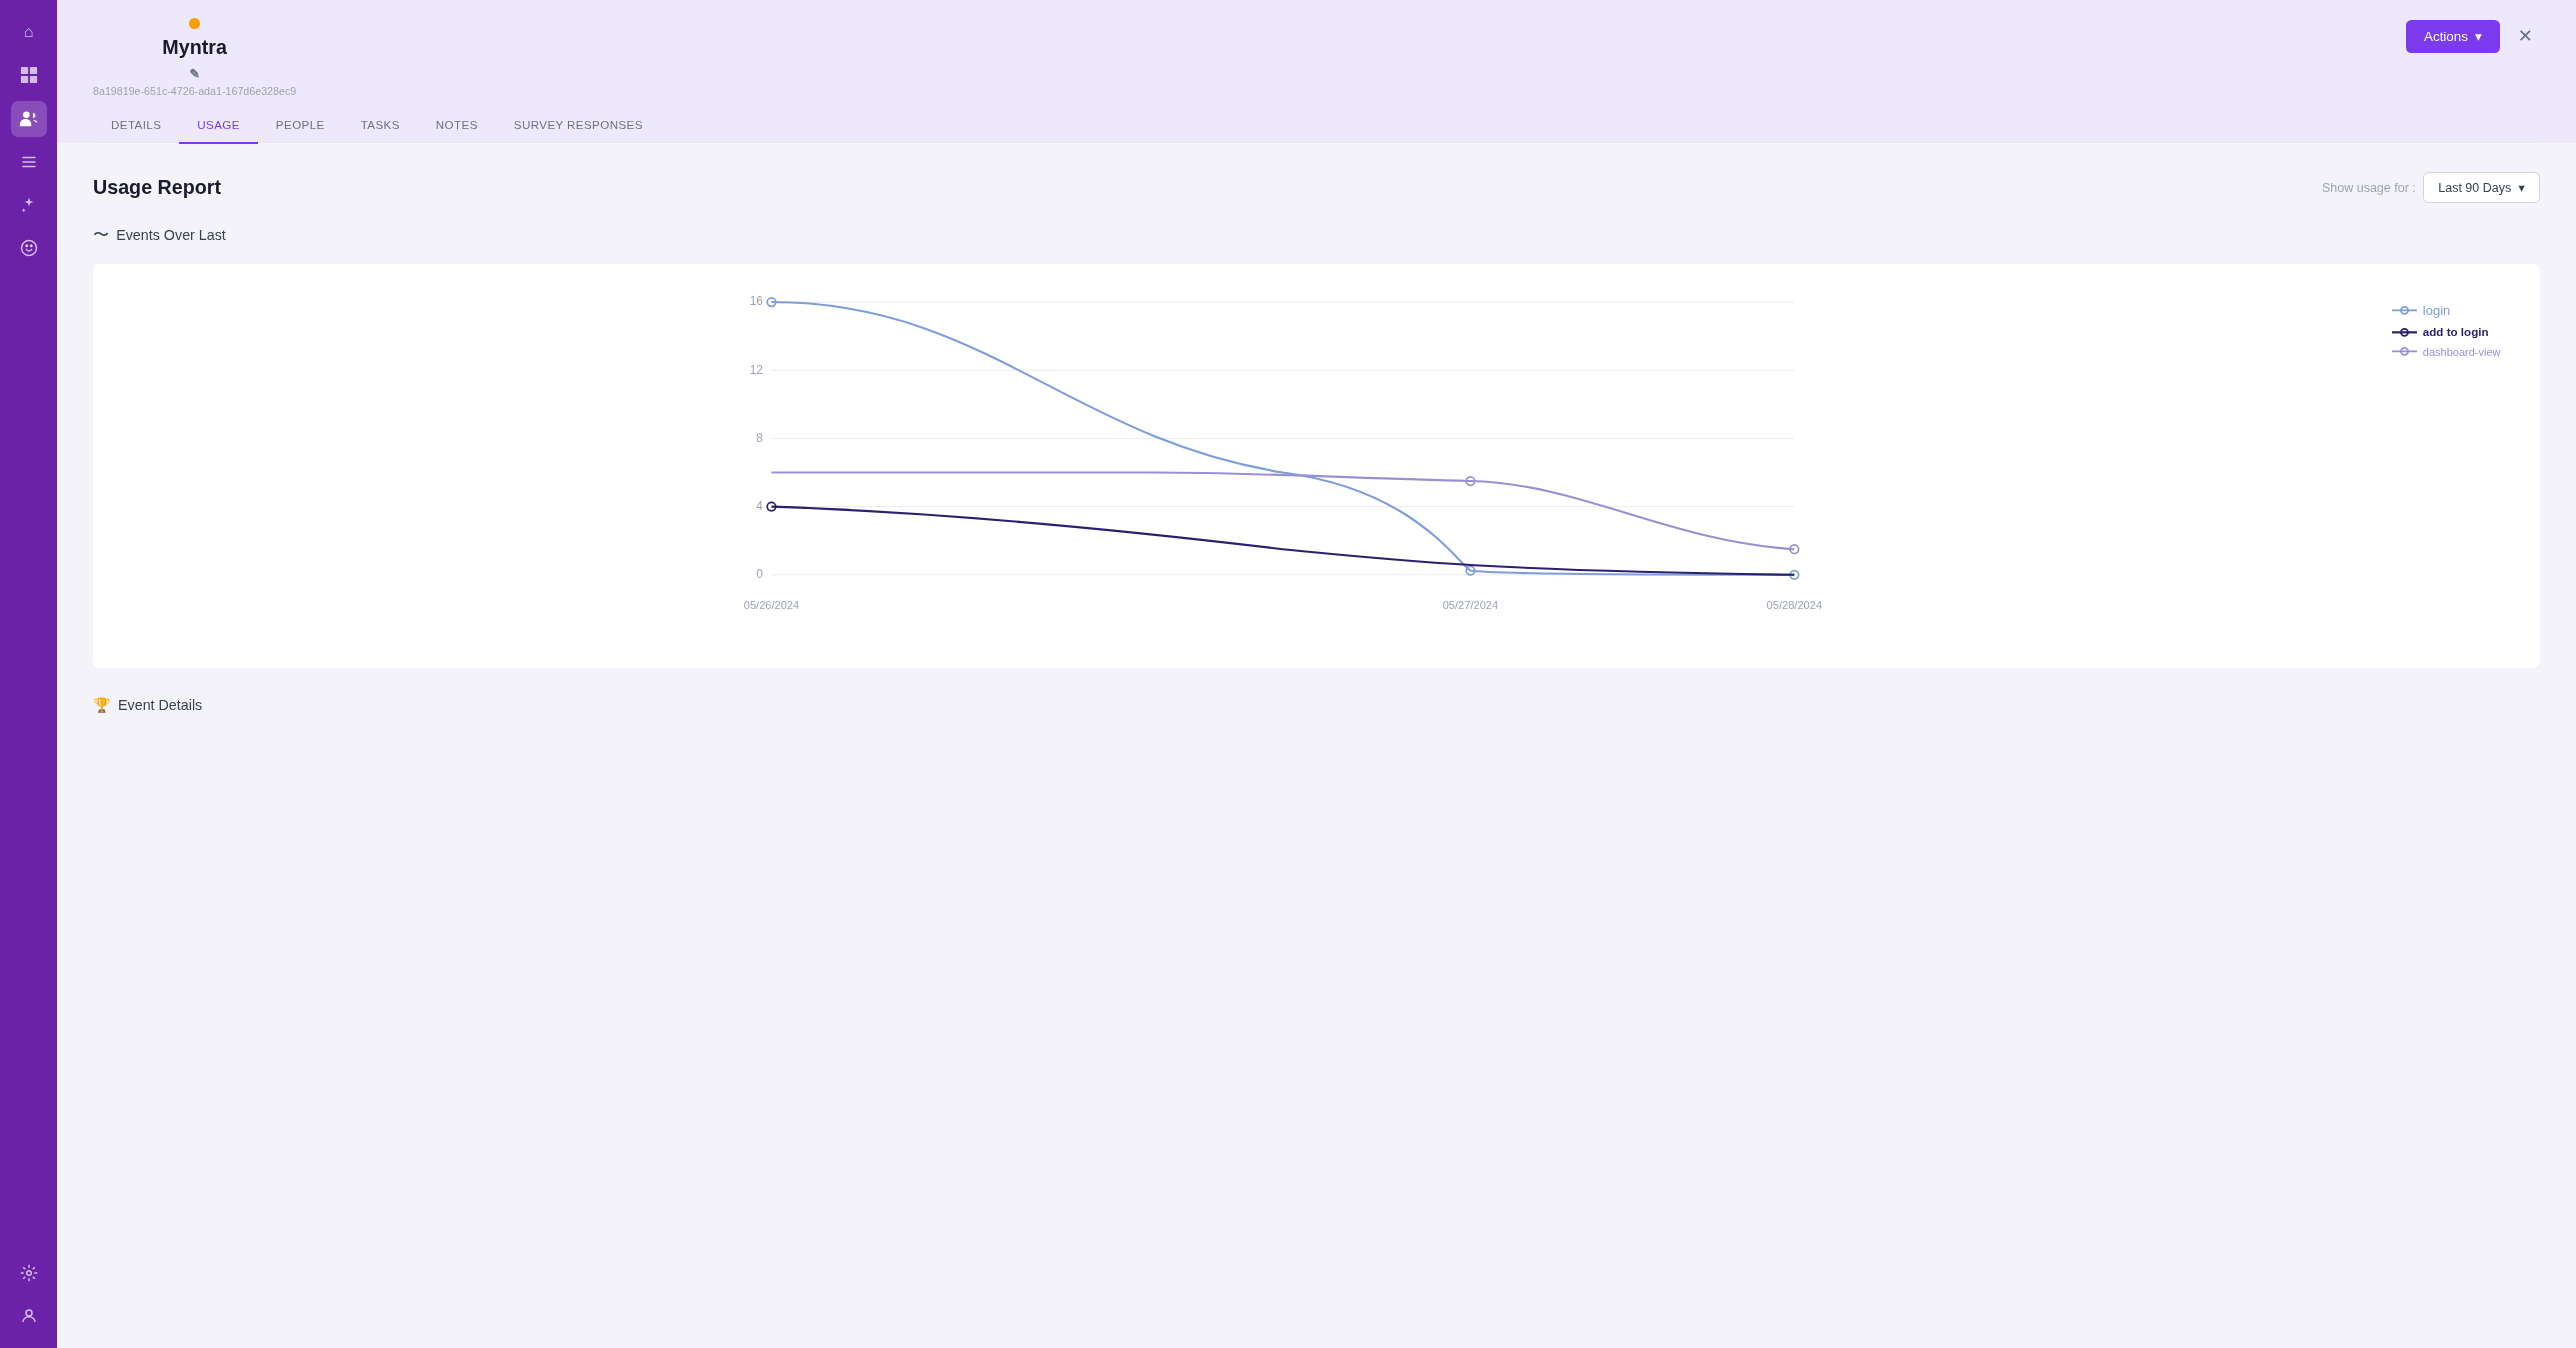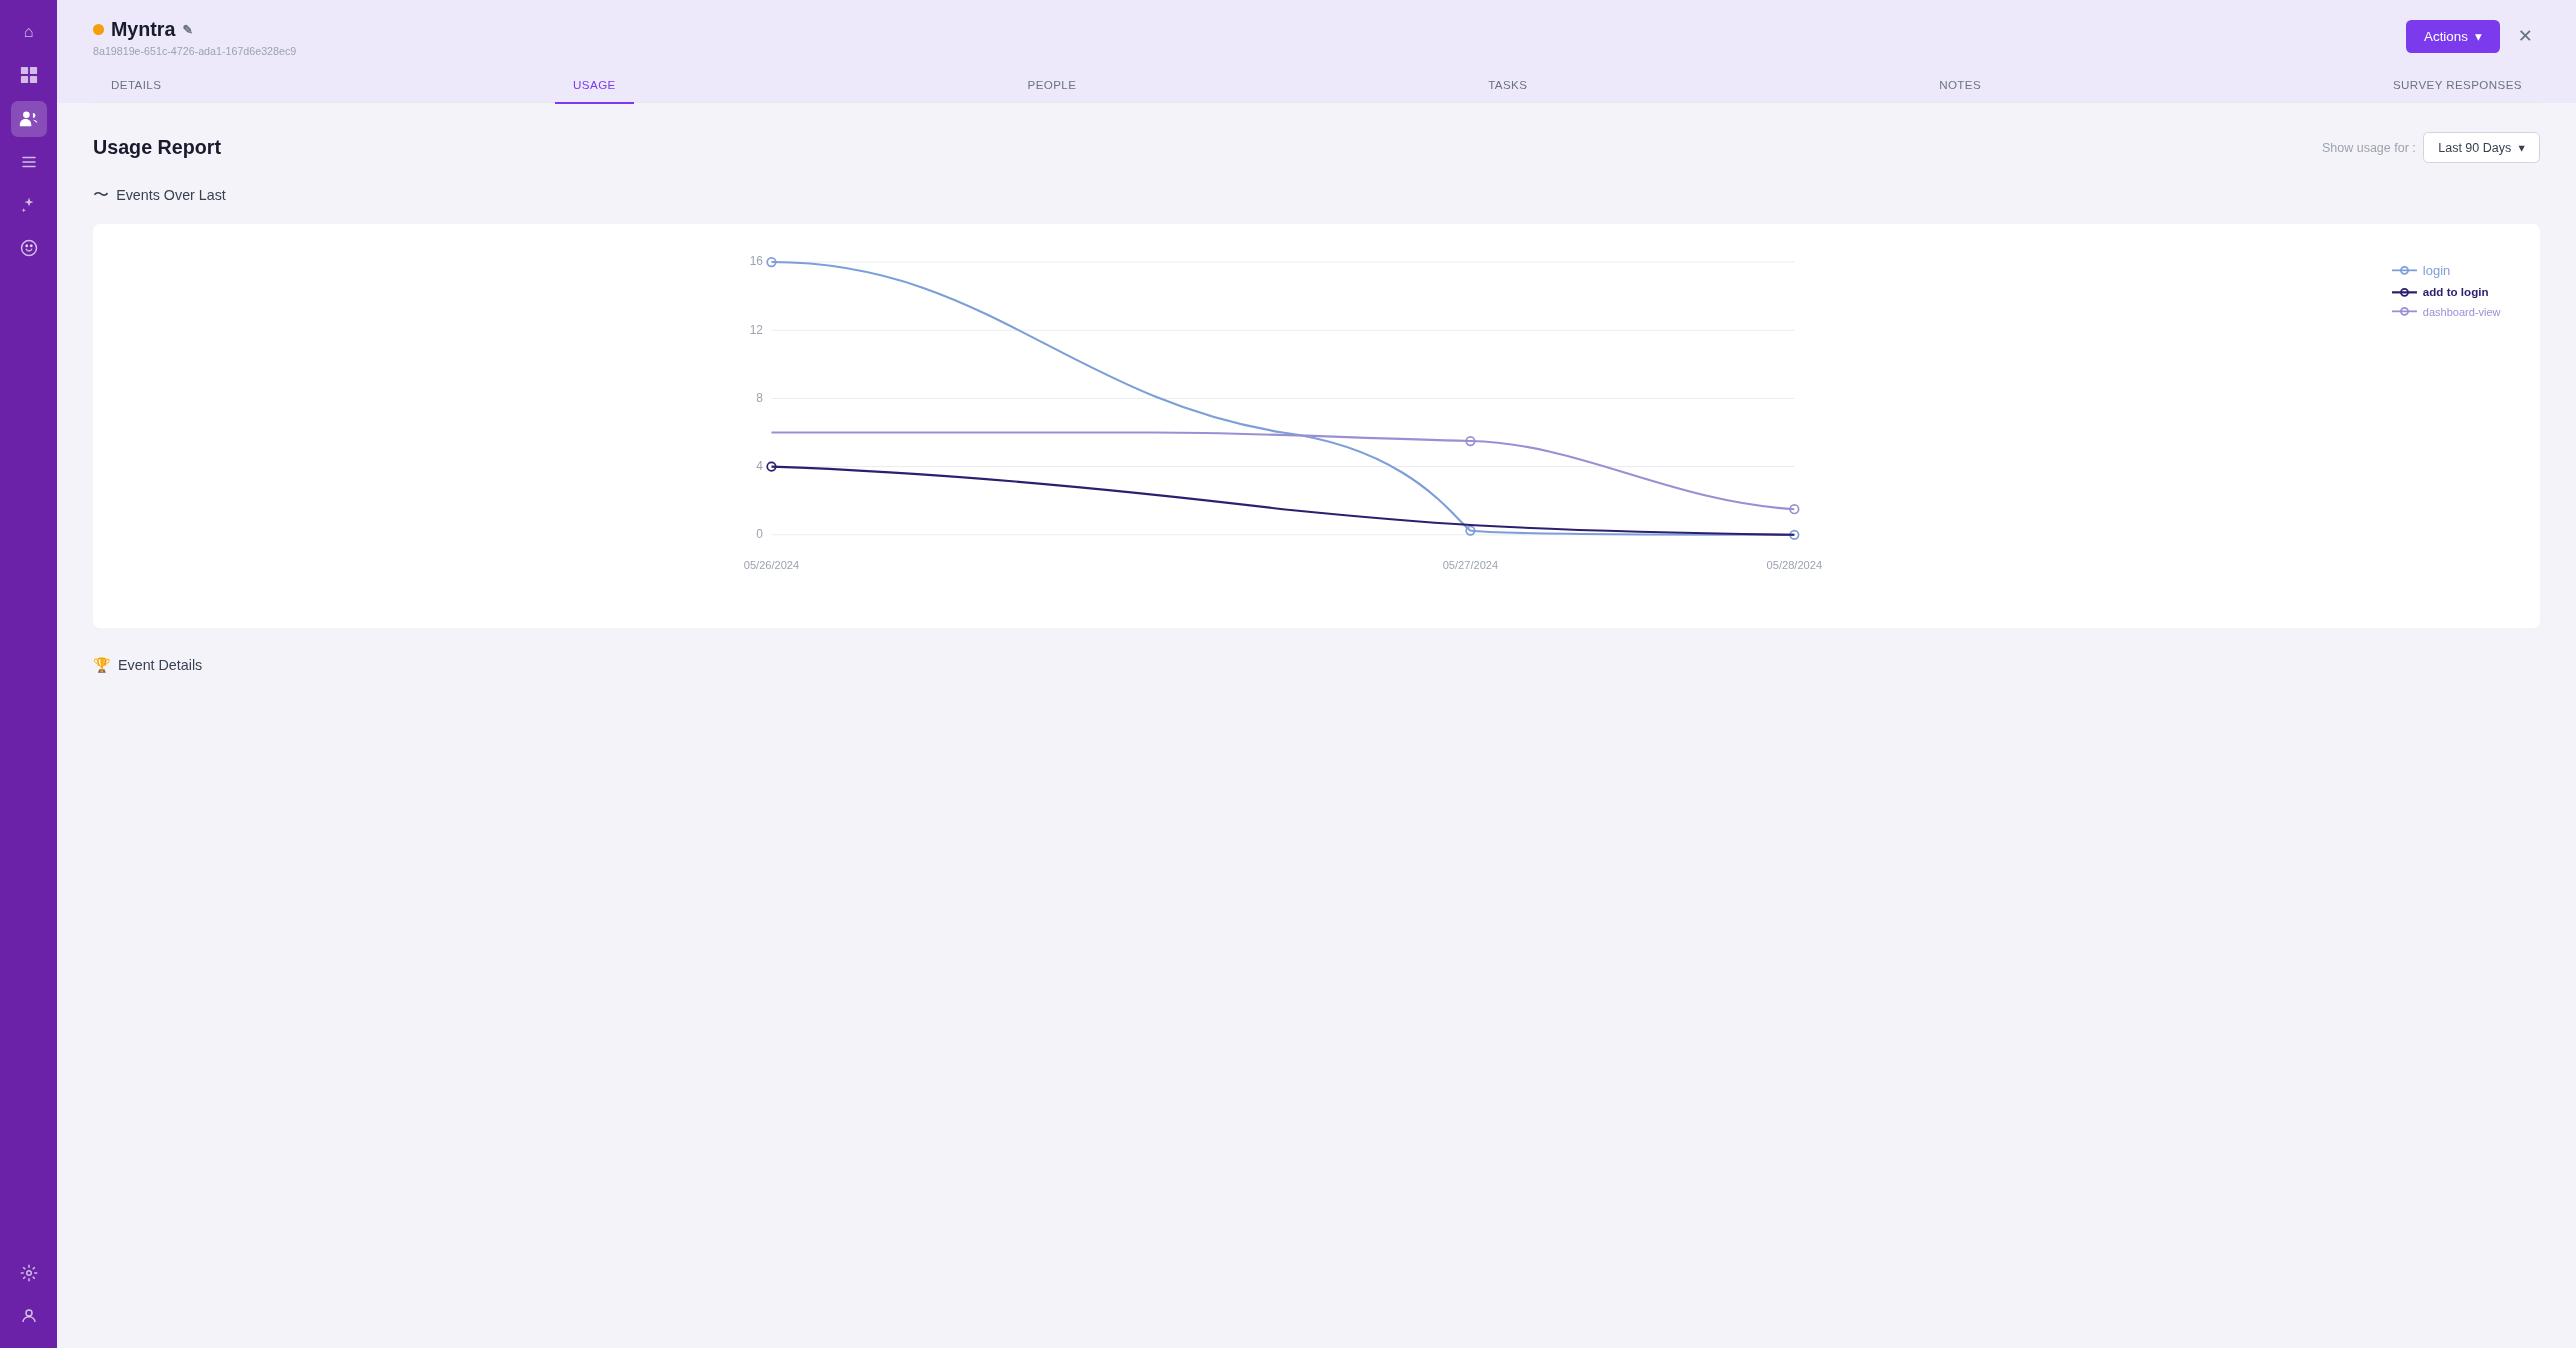--- a/index.html
+++ b/index.html
@@ -44,21 +44,21 @@
     }
     .header-top {
       display: flex;
       align-items: flex-start;
       justify-content: space-between;
       margin-bottom: 10.7px;
     }
     .header-title-section { display: flex; flex-direction: column; }
     .header-title {
       display: flex; align-items: center; gap: 7.2px;
-      font-size: 19.7px; font-weight: 600; color: #1a1a2e;
+      font-size: 19.7px; font-weight: 600; color: #1a1a2e; flex-direction: column;
     }
     .status-dot {
       width: 10.7px; height: 10.7px;
       border-radius: 50%;
       background: #f59e0b;
       flex-shrink: 0;
     }
     .edit-icon { color: #6b7280; font-size: 12.5px; cursor: pointer; }
     .header-subtitle { font-size: 10.7px; color: #9ca3af; margin-top: 3.6px; }
     .actions-btn {
@@ -76,21 +76,20 @@
       font-size: 18px; color: #6b7280;
       cursor: pointer; padding: 7.2px;
     }
     .header-actions { display: flex; align-items: center; gap: 10.7px; }
 
     
     .tabs {
       display: flex; gap: 0;
       border-bottom: 1.8px solid #e5e7eb;
       margin-top: 7.2px;
-      justify-content: space-between;
     }
     .tab {
       padding: 10.7px 18px;
       font-size: 11.6px;
       font-weight: 500;
       color: #6b7280;
       cursor: pointer;
       text-transform: uppercase;
       letter-spacing: 0.4px;
       border-bottom: 2.7px solid transparent;

